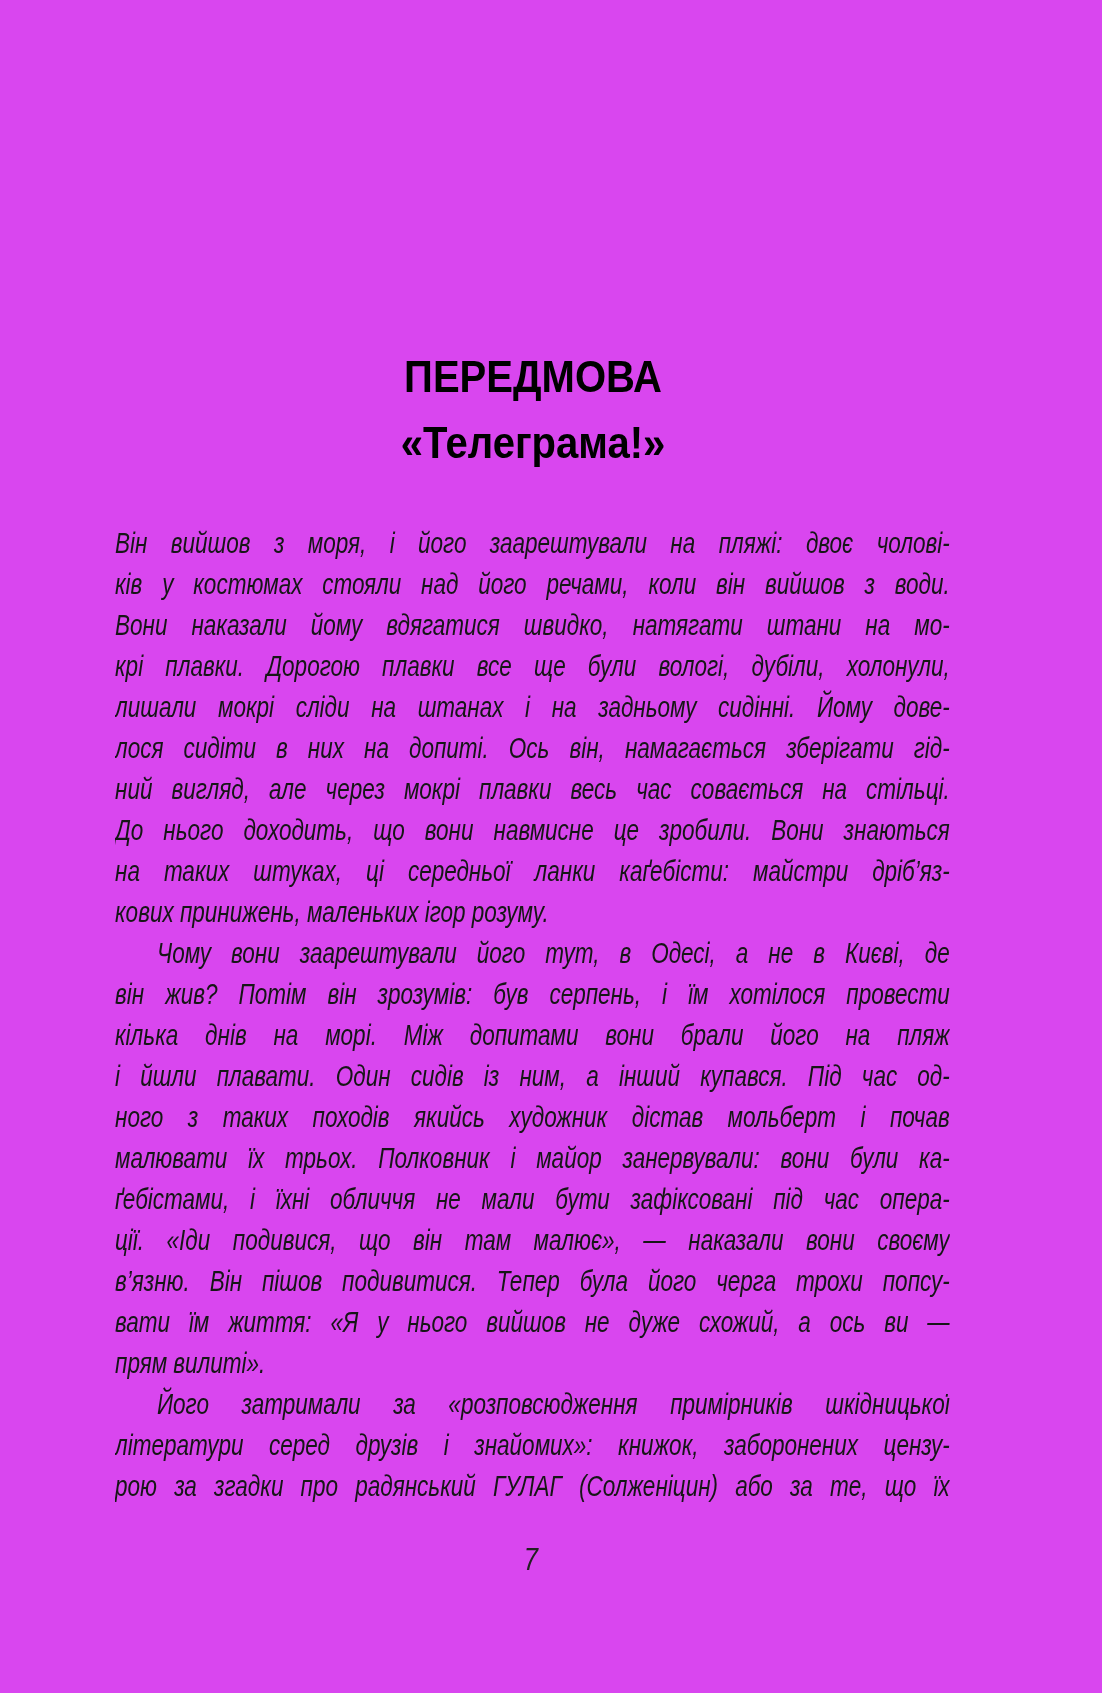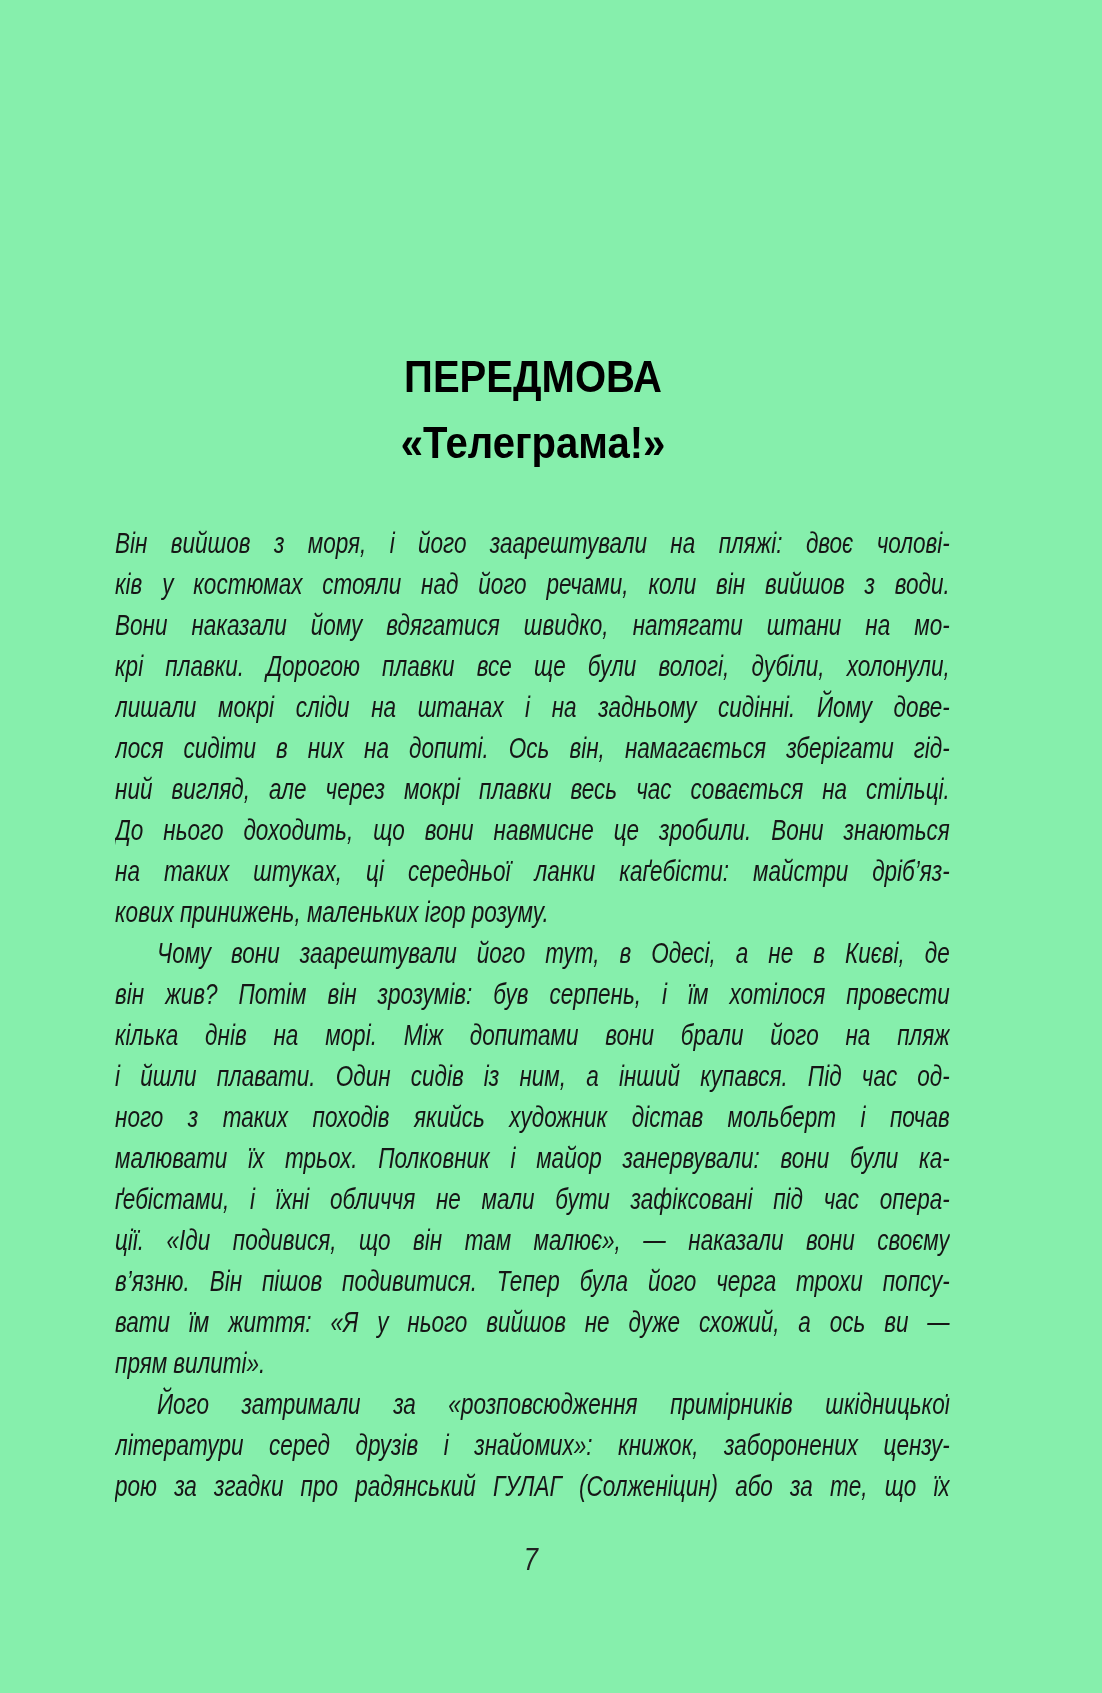--- a/index.html
+++ b/index.html
@@ -4,21 +4,21 @@
 <style>
   html, body { margin: 0; padding: 0; }
   body {
     width: 1102px; height: 1693px;
     background: #ffffff;
     overflow: hidden;
     position: relative;
   }
   .page {
     position: absolute; inset: 0;
-    background: #86efac;
+    background: #d946ef;
     color: #161616;
   }
   
   .heading {
     position: absolute;
     left: -18px; top: 344px;
     width: 1102px;
     text-align: center;
     font-family: "Liberation Sans", sans-serif;
     font-weight: bold;

